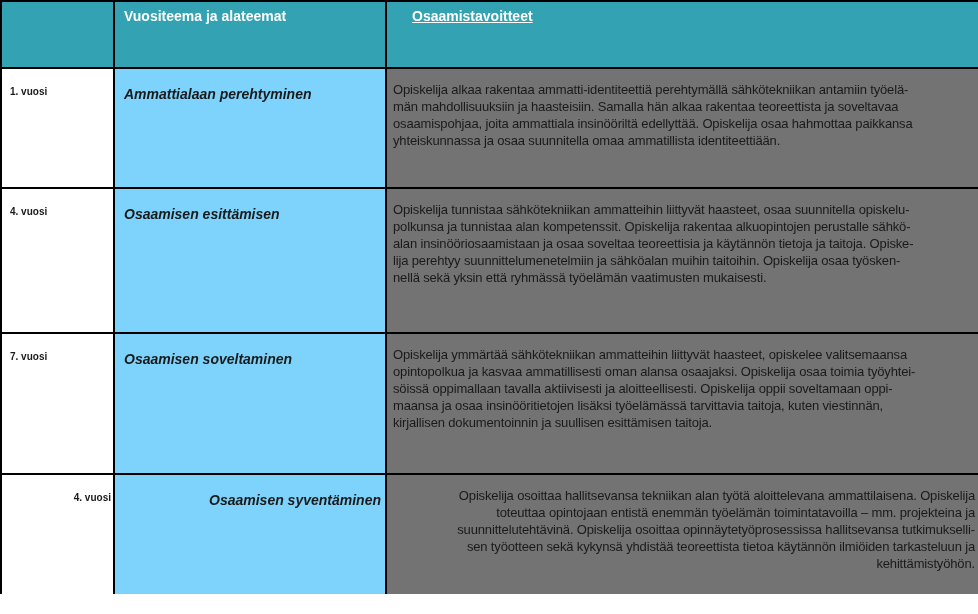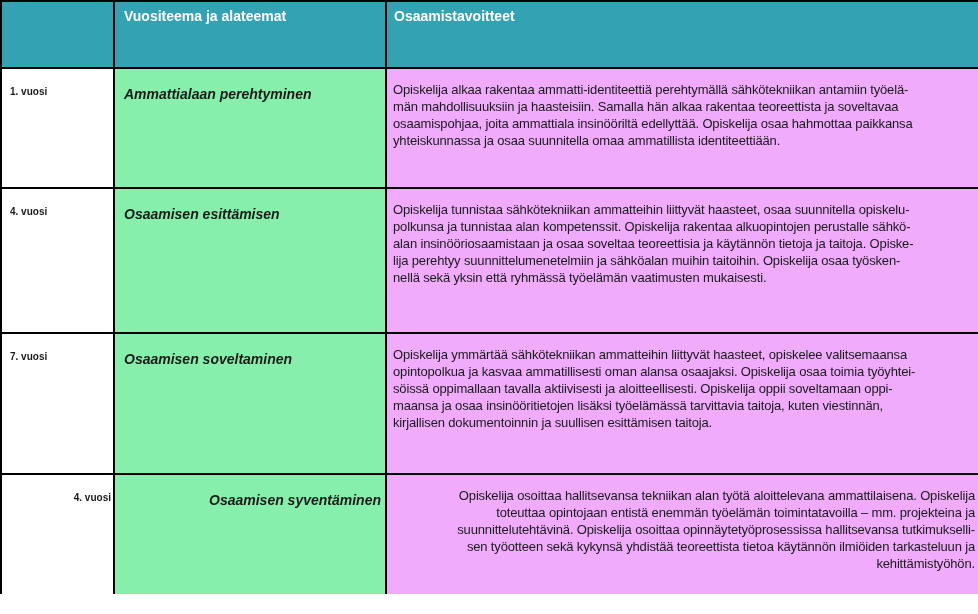--- a/index.html
+++ b/index.html
@@ -40,45 +40,45 @@
 
   th.hdr {
     background: #33A3B3;
     color: #ffffff;
     font-size: 14px;
     font-weight: bold;
     text-align: left;
     vertical-align: middle;
     padding: 6px 4px 0 9px;
   }
-  th.hdr.obj { padding-left: 7px; }
+  th.hdr.obj { padding-left: 25px; text-decoration: underline; }
 
   td.year-cell {
     color: #1A1A1A;
     font-size: 10px;
     font-weight: bold;
     padding: 17px 2px 0 8px;
     background: #ffffff;
   }
   td.theme-cell {
     color: #1A1A1A;
     font-size: 14px;
     font-weight: bold;
     font-style: italic;
     padding: 17px 4px 0 9px;
-    background: #86efac;
+    background: #7dd3fc;
   }
   td.obj-cell {
     color: #1A1A1A;
     font-size: 13px;
     line-height: 17px;
     letter-spacing: -0.15px;
     padding: 12px 3px 0 6px;
     white-space: pre-line;
-    background: #f0abfc;
+    background: #737373;
   }
 </style>
 </head>
 <body>
 
 <div class="page">
   <table class="curriculum">
     <colgroup>
       <col class="c-year">
       <col class="c-theme">

